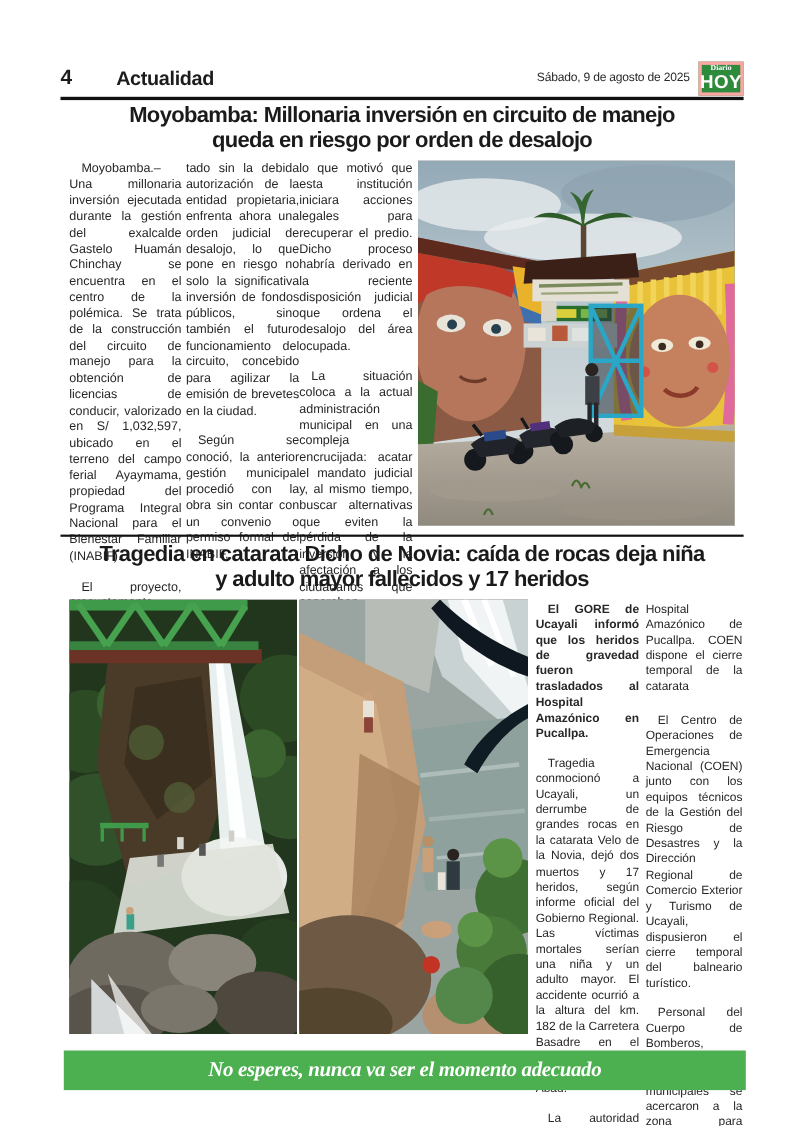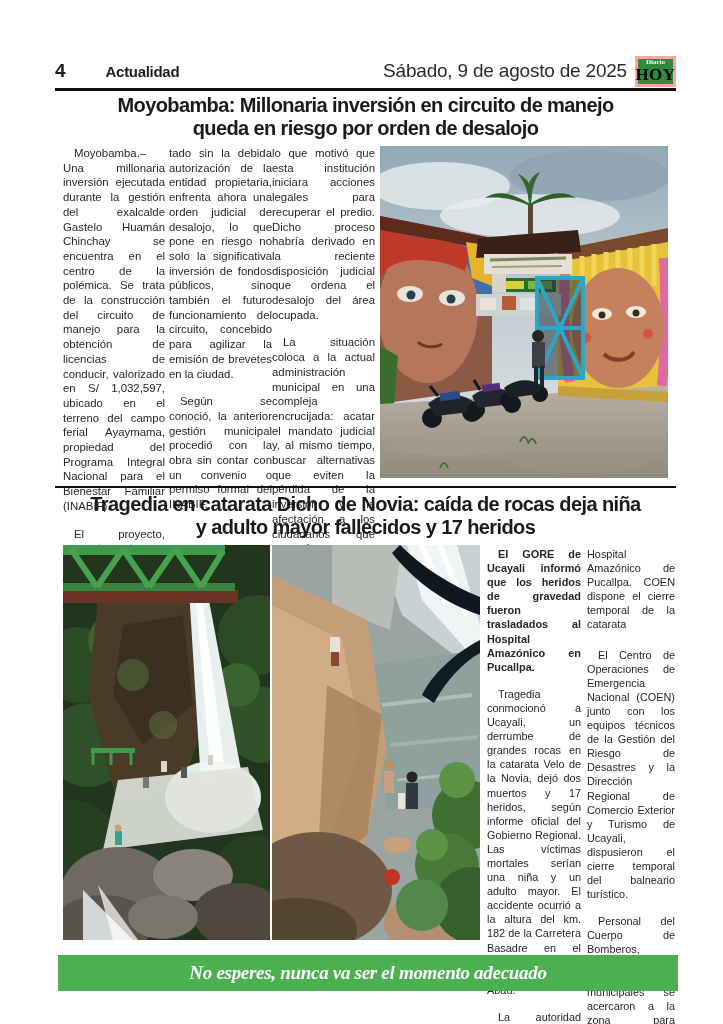--- a/index.html
+++ b/index.html
@@ -4,29 +4,29 @@
 <style>
   html,body{margin:0;padding:0;background:#e9e9e9;}
   .page{
     position:relative;width:723px;height:1024px;margin:0 auto;
     background:#ffffff;overflow:hidden;
     font-family:"Liberation Sans",sans-serif;color:#222;
   }
   
   .hdr{position:absolute;left:55px;top:56px;width:621px;height:30px;display:flex;align-items:center;}
   .pageno{font-size:19px;font-weight:bold;color:#1c1c1c;}
-  .section{font-size:15px;font-weight:bold;color:#1c1c1c;margin-left:40px;letter-spacing:-0.3px;}
+  .section{font-size:18px;font-weight:bold;color:#1c1c1c;margin-left:40px;letter-spacing:-0.3px;}
   .hdr-spacer{flex:1;}
-  .date{font-size:19px;color:#2a2a2a;margin-right:8px;letter-spacing:-0.2px;}
+  .date{font-size:11px;color:#2a2a2a;margin-right:8px;letter-spacing:-0.2px;}
   .masthead{
     width:41px;height:31px;background:#2e8b3c;border:3px solid #fca5a5;
     display:flex;flex-direction:column;align-items:center;justify-content:center;box-sizing:border-box;
   }
   .masthead .mini{font-size:7px;font-weight:bold;color:#fff;line-height:7px;font-family:"Liberation Serif",serif;}
-  .masthead .big{font-size:17px;font-weight:bold;color:#000000;line-height:17px;font-family:Liberation Serif, serif;letter-spacing:0.5px;}
+  .masthead .big{font-size:17px;font-weight:bold;color:#ffffff;line-height:17px;font-family:Liberation Sans, sans-serif;letter-spacing:0.5px;}
   .rule-thick{position:absolute;left:55px;top:88px;width:621px;height:3px;background:#111;}
   .rule-thin{position:absolute;left:55px;top:486px;width:621px;height:2px;background:#111;}
   
   .headline{
     position:absolute;left:55px;width:621px;text-align:center;
     font-weight:bold;color:#1a1a1a;font-size:20px;line-height:23px;letter-spacing:-0.6px;
   }
   .headline.h1{top:94px;}
   .headline.h2{top:493px;}
   

